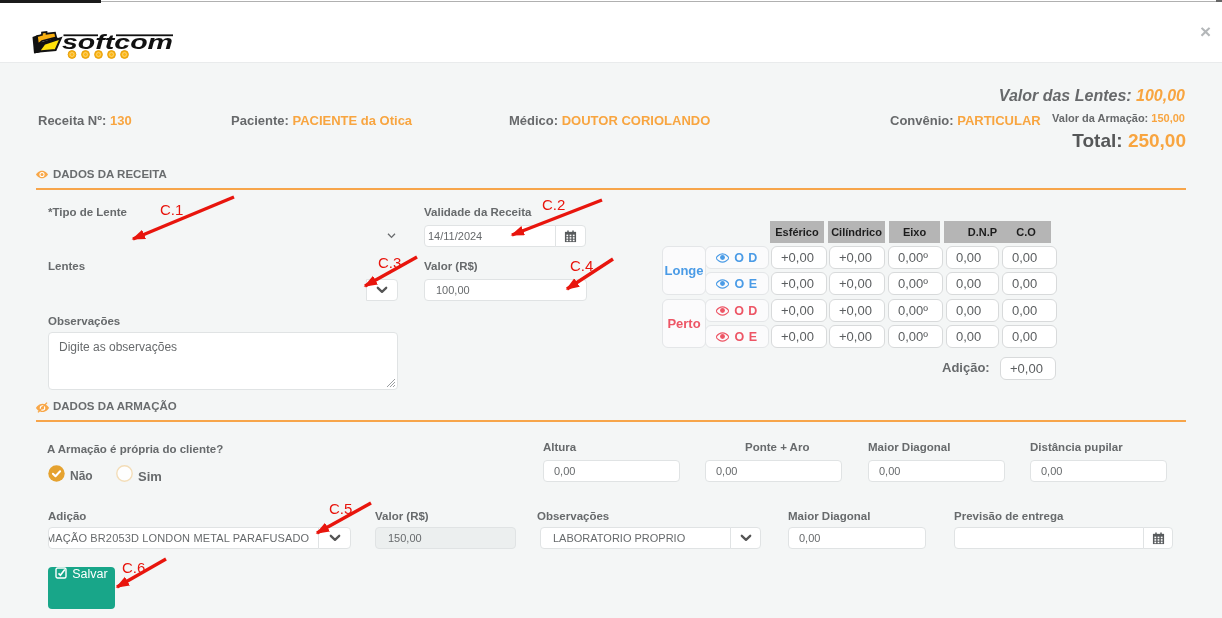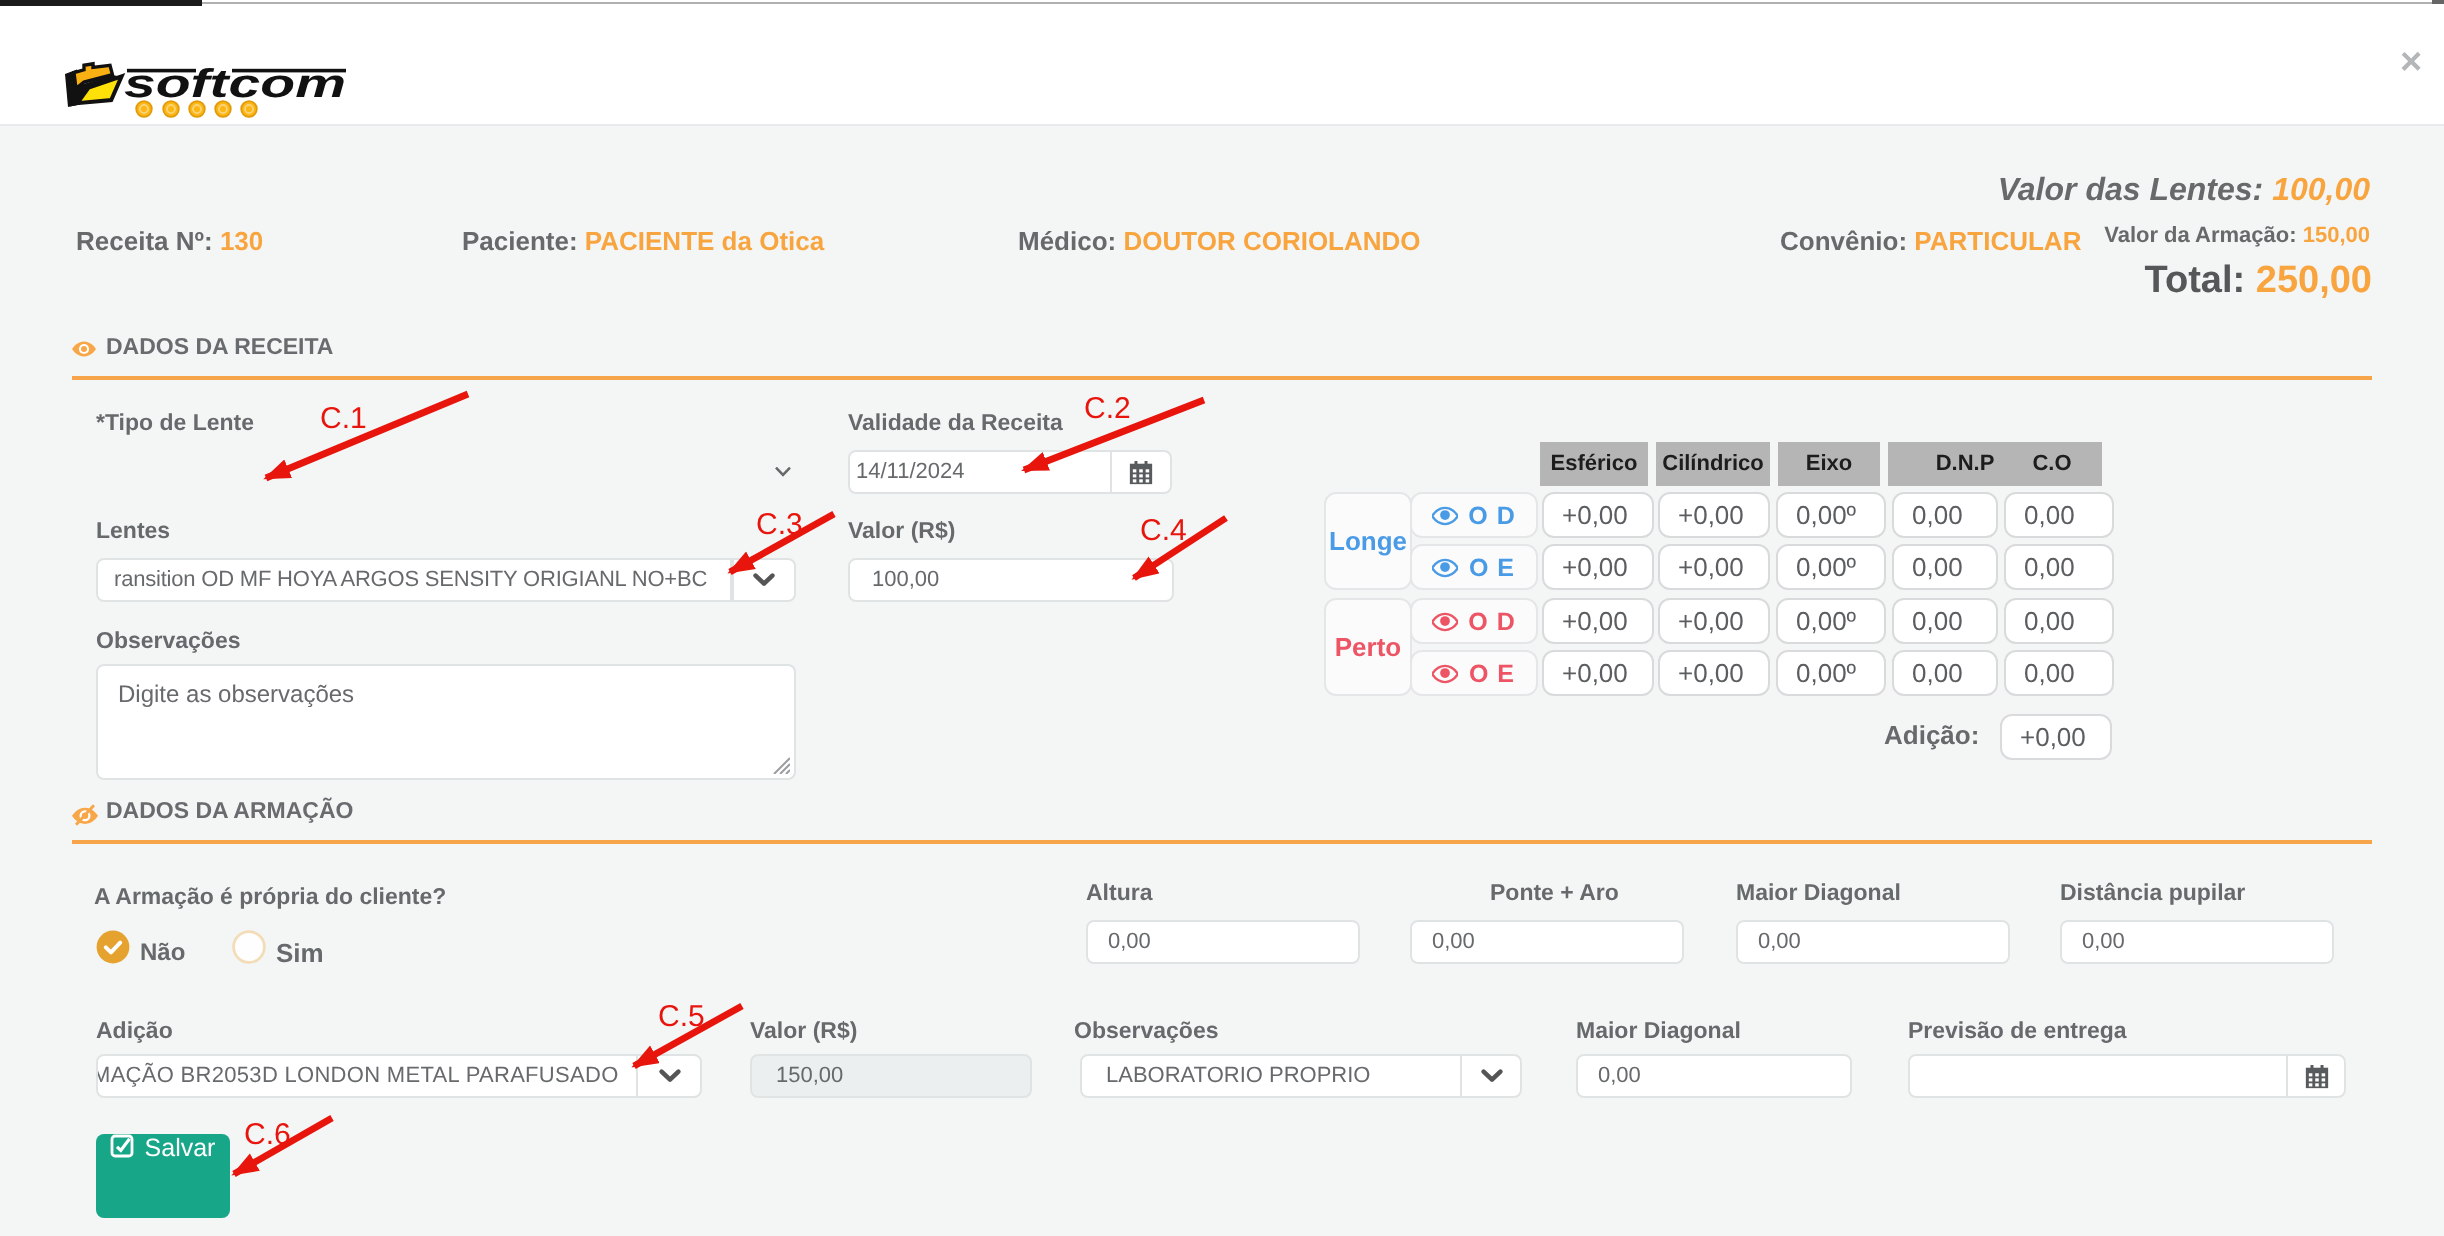--- a/index.html
+++ b/index.html
@@ -100,21 +100,20 @@
           <rect x="6.05" y="7.7" width="1.9" height="1.7"></rect>
           <rect x="9.5" y="7.7" width="1.9" height="1.7"></rect>
           <rect x="2.6" y="10.4" width="1.9" height="1.7"></rect>
           <rect x="6.05" y="10.4" width="1.9" height="1.7"></rect>
           <rect x="9.5" y="10.4" width="1.9" height="1.7"></rect>
         </g>
       </svg>
   </div>
 
   <div class="lbl" style="left:48px;top:260px;">Lentes</div>
-  <div class="inp" style="left:48px;top:279px;width:318px;border-top-right-radius:0;border-bottom-right-radius:0;padding-left:8px;letter-spacing:-0.1px;">ransition OD MF HOYA ARGOS SENSITY ORIGIANL NO+BC</div>
   <div class="btn-add" style="left:366px;top:279px;width:32px;border-top-left-radius:0;border-bottom-left-radius:0;">
     <svg width="12" height="9" viewBox="0 0 12 9">
         <path d="M1.8 1.8 L6 5.8 L10.2 1.8" stroke="#555" stroke-width="2.3" fill="none" stroke-linecap="round" stroke-linejoin="round"></path>
       </svg>
   </div>
 
   <div class="lbl" style="left:424px;top:260px;">Valor (R$)</div>
   <div class="inp" style="left:424px;top:279px;width:163px;padding-left:11px;">100,00</div>
 
   <div class="lbl" style="left:48px;top:315px;">Observações</div>

